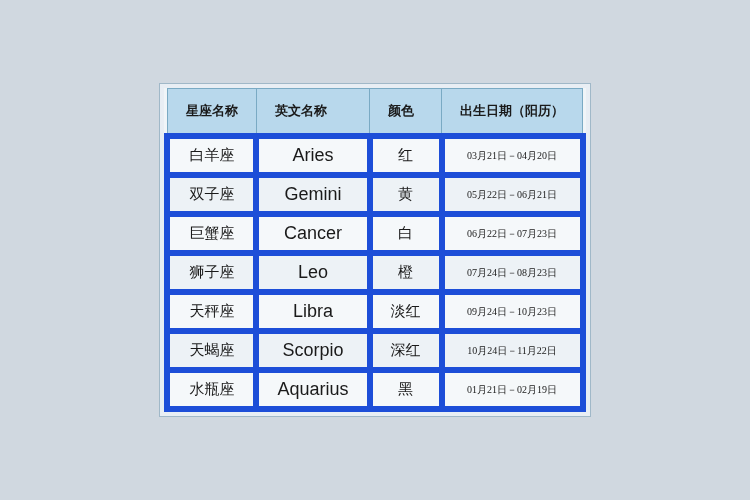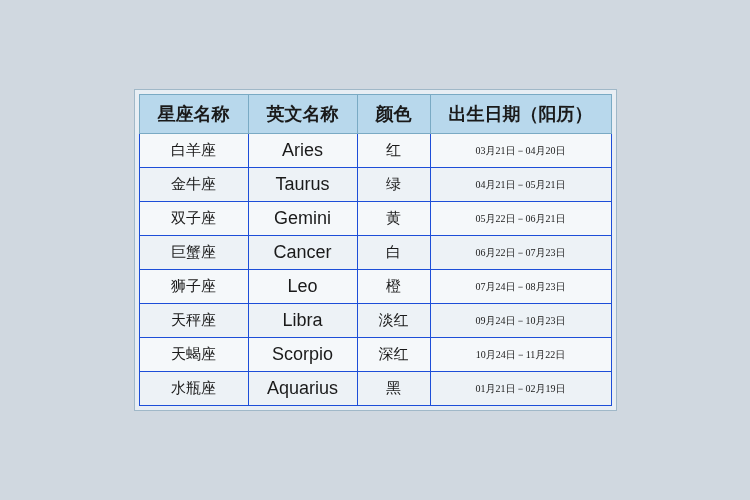--- a/index.html
+++ b/index.html
@@ -25,30 +25,30 @@
     }
 
     table {
       border-collapse: collapse;
       background-color: #f0f5f8;
     }
 
     thead tr th {
       background-color: #b8d8ec;
       border: 1px solid #7aaac4;
-      padding: 7px 18px;
-      font-size: 18px;
+      padding: 13px 18px;
+      font-size: 13px;
       font-weight: bold;
-      text-align: right;
+      text-align: left;
       color: #1a1a1a;
       white-space: nowrap;
     }
 
     tbody tr td {
-      border: 1px solid #1d4ed8;
+      border: 6px solid #1d4ed8;
       padding: 6px 18px;
       font-size: 15px;
       text-align: center;
       color: #1a1a1a;
       white-space: nowrap;
       background-color: #f5f8fa;
     }
 
     tbody tr:nth-child(even) td {
       background-color: #edf2f6;
@@ -77,26 +77,20 @@
       </tr>
     </thead>
     <tbody id="table-body">
     <tr>
           <td>白羊座</td>
           <td class="col-en">Aries</td>
           <td>红</td>
           <td class="col-date">03月21日－04月20日</td>
         </tr>
         <tr>
-          <td>金牛座</td>
-          <td class="col-en">Taurus</td>
-          <td>绿</td>
-          <td class="col-date">04月21日－05月21日</td>
-        </tr>
-        <tr>
           <td>双子座</td>
           <td class="col-en">Gemini</td>
           <td>黄</td>
           <td class="col-date">05月22日－06月21日</td>
         </tr>
         <tr>
           <td>巨蟹座</td>
           <td class="col-en">Cancer</td>
           <td>白</td>
           <td class="col-date">06月22日－07月23日</td>

